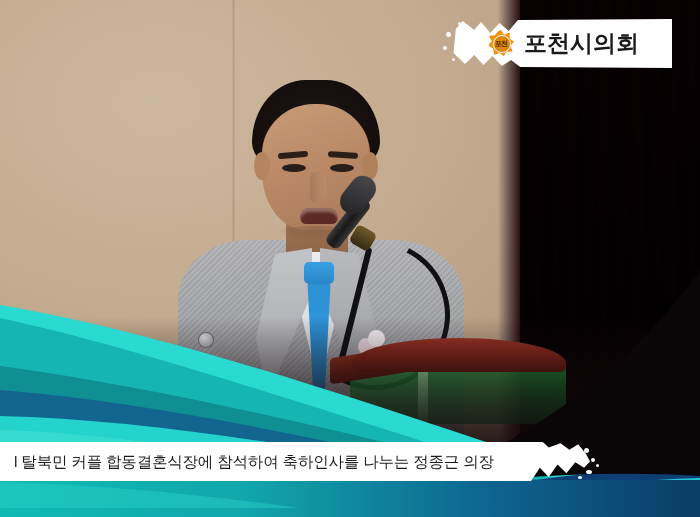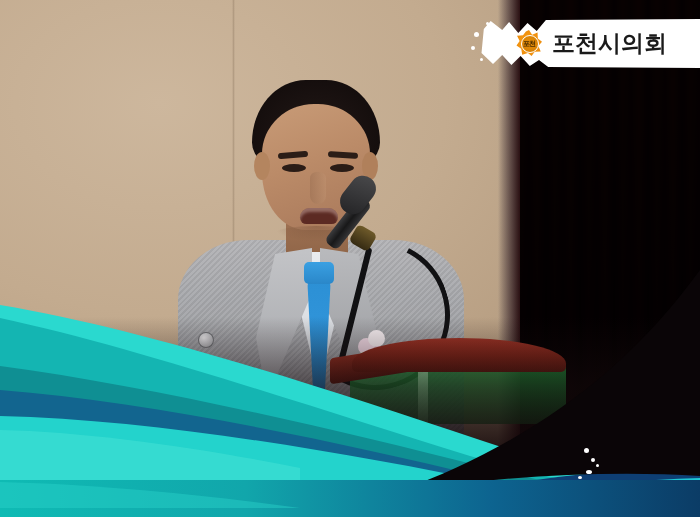--- a/index.html
+++ b/index.html
@@ -232,21 +232,21 @@
   }
   .podium-glass-hl {
     position:absolute; left:418px; top:366px;
     width: 10px; height: 56px;
     background: linear-gradient(to bottom, rgba(190,255,200,.75), rgba(150,240,170,.25));
   }
 
   
   #logo-banner {
     position: absolute;
-    left: 470px; top: 18px;
+    left: 442px; top: 18px;
     width: 230px; height: 50px;
   }
   .brush {
     position: absolute;
     inset: 0;
     background: #ffffff;
     
     clip-path: polygon(
       6% 22%, 9% 6%, 14% 24%, 17% 8%, 21% 30%,
       25% 10%, 29% 26%, 33% 4%, 100% 2%,
@@ -419,20 +419,23 @@
           <stop offset="35%" stop-color="#11a6ab"></stop>
           <stop offset="70%" stop-color="#0d6490"></stop>
           <stop offset="100%" stop-color="#0b3c66"></stop>
         </linearGradient>
       </defs>
       <rect x="0" y="210" width="700" height="37" fill="url(#botgrad)"></rect>
       <path fill="#2ad3c9" opacity="0.45" d="M0,212 C90,214 200,224 300,238 L0,238 Z"></path>
     </svg>
   </div>
 
+  <div id="caption-bar">
+    <span id="caption-text">l 탈북민 커플 합동결혼식장에 참석하여 축하인사를 나누는 정종근 의장</span>
+  </div>
   <div id="caption-specks">
     <i style="left:584px; top:6px;  width:5px; height:5px;"></i>
     <i style="left:591px; top:16px; width:4px; height:4px;"></i>
     <i style="left:586px; top:28px; width:6px; height:4px;"></i>
     <i style="left:596px; top:22px; width:3px; height:3px;"></i>
     <i style="left:578px; top:34px; width:4px; height:3px;"></i>
   </div>
 
   <div id="logo-banner">
     <div class="brush"></div>

